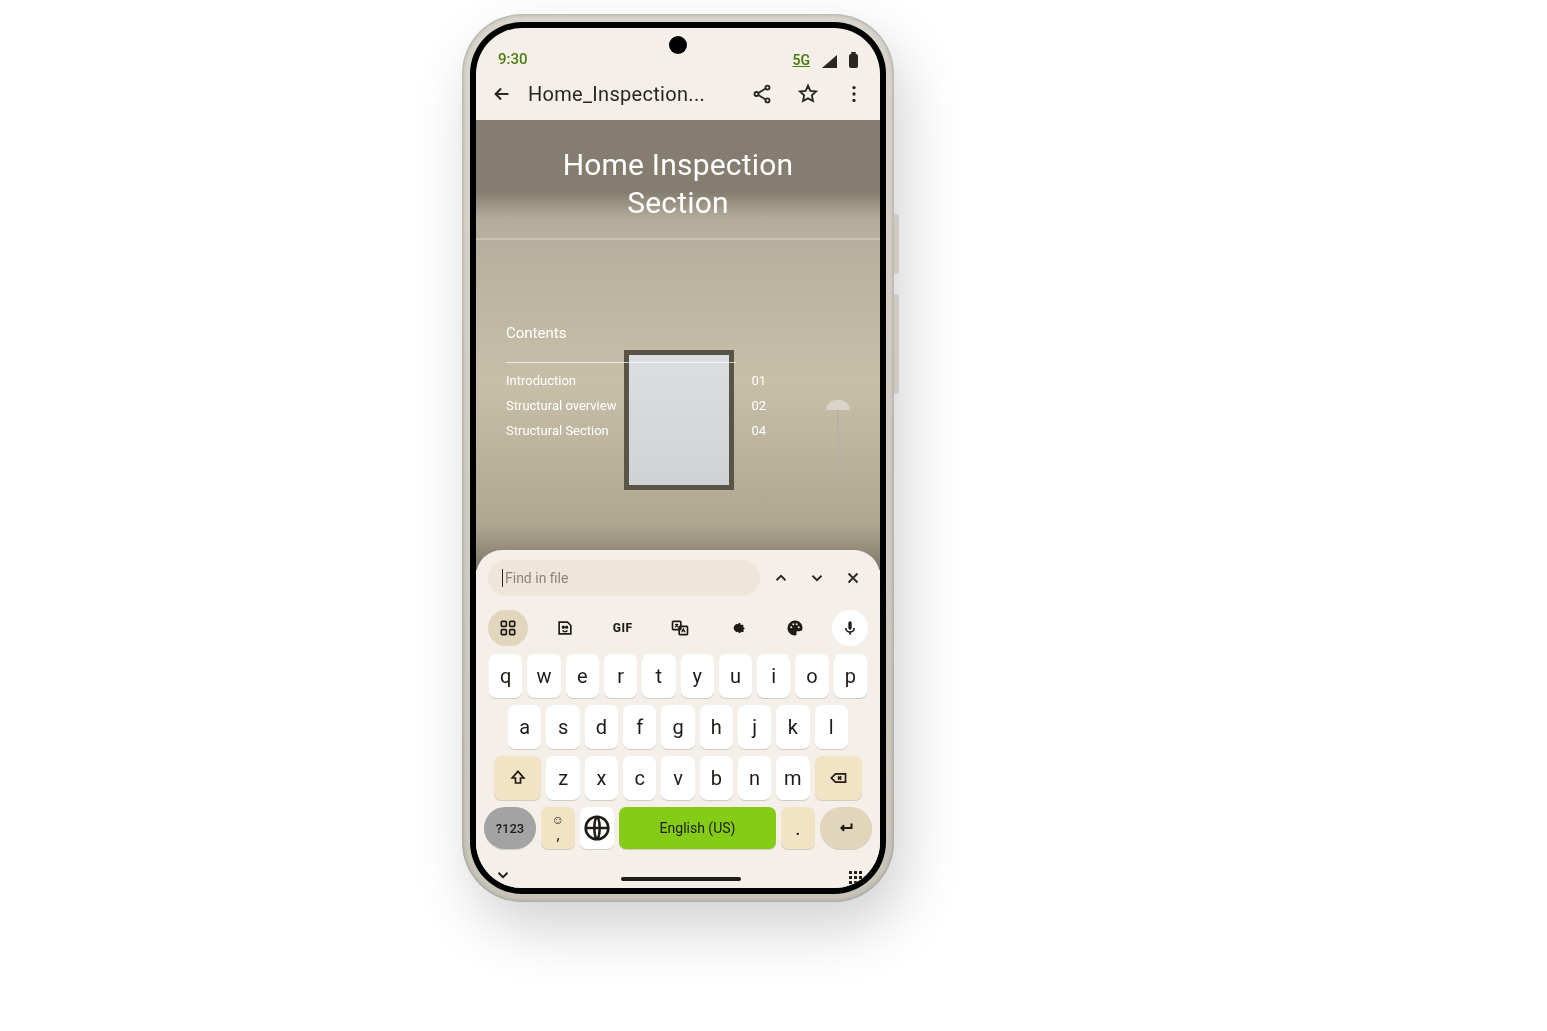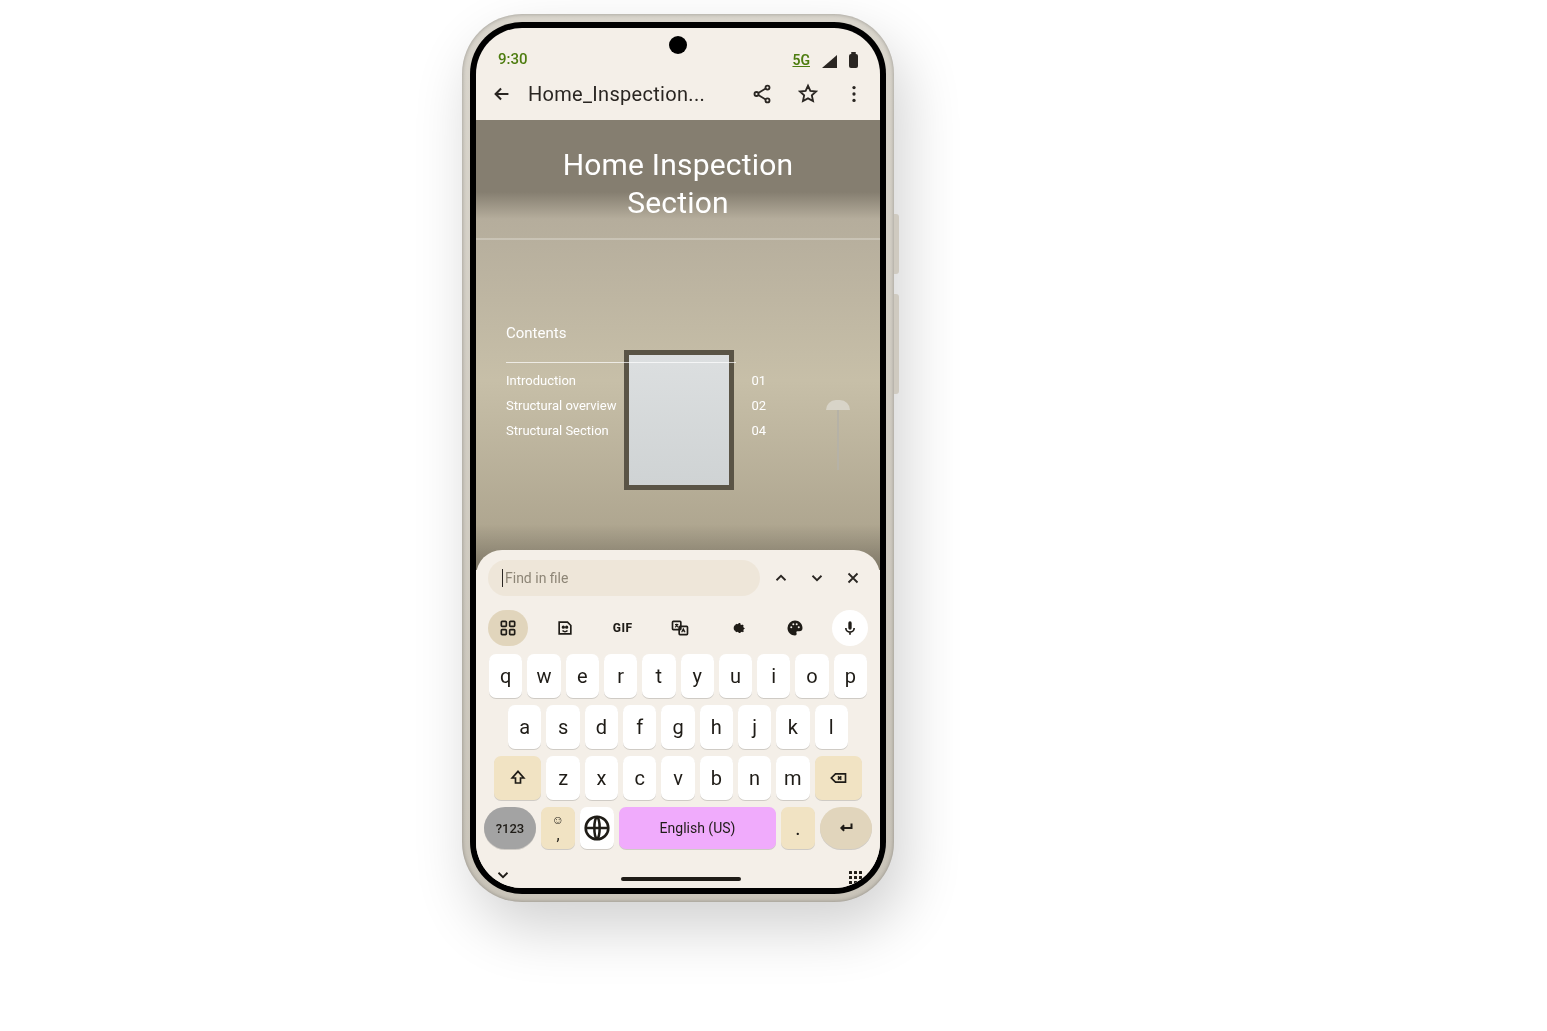--- a/index.html
+++ b/index.html
@@ -55,21 +55,21 @@
   .key{height:44px;border-radius:7px;background:#fff;box-shadow:0 1px 0 rgba(0,0,0,.15);display:flex;align-items:center;justify-content:center;font-size:20px;color:#1f1c17;cursor:pointer;user-select:none;}
   .k10{width:33.3px;}
   .k9{width:33.3px;}
   .kfn{width:47px;background:#f1e3c3;}
   .kfn svg{width:20px;height:20px;}
   .krow.bottom{gap:5px;}
   .kpill{background:#a3a3a3;border-radius:22px;}
   .k-sym{width:52px;height:42px;font-size:13px;font-weight:500;}
   .k-emoji{width:34px;height:42px;background:#f1e3c3;border-radius:7px;font-size:12px;display:flex;flex-direction:column;line-height:1;gap:1px;}
   .k-globe{width:34px;height:42px;background:#fff;border-radius:7px;}
-  .k-space{flex:1;height:42px;background:#f0abfc;border-radius:7px;font-size:14px;}
+  .k-space{flex:1;height:42px;background:#84cc16;border-radius:7px;font-size:14px;}
   .k-dot{width:34px;height:42px;background:#f1e3c3;border-radius:7px;font-size:20px;}
   .k-enter{width:52px;height:42px;background:#e1d5bc;border-radius:22px;}
   .k-enter svg{width:22px;height:22px;}
   .navrow{display:flex;align-items:center;justify-content:space-between;padding:10px 10px 0;}
   .navrow svg{width:18px;height:18px;}
   .homebar{width:120px;height:4px;background:#1f1c17;border-radius:2px;margin:10px auto 6px;}
   .dgrid{display:grid;grid-template-columns:repeat(3,3px);grid-template-rows:repeat(3,3px);gap:2px;}
   .dgrid span{width:3px;height:3px;background:#1f1c17;border-radius:.5px;}
 </style>
 </head>

